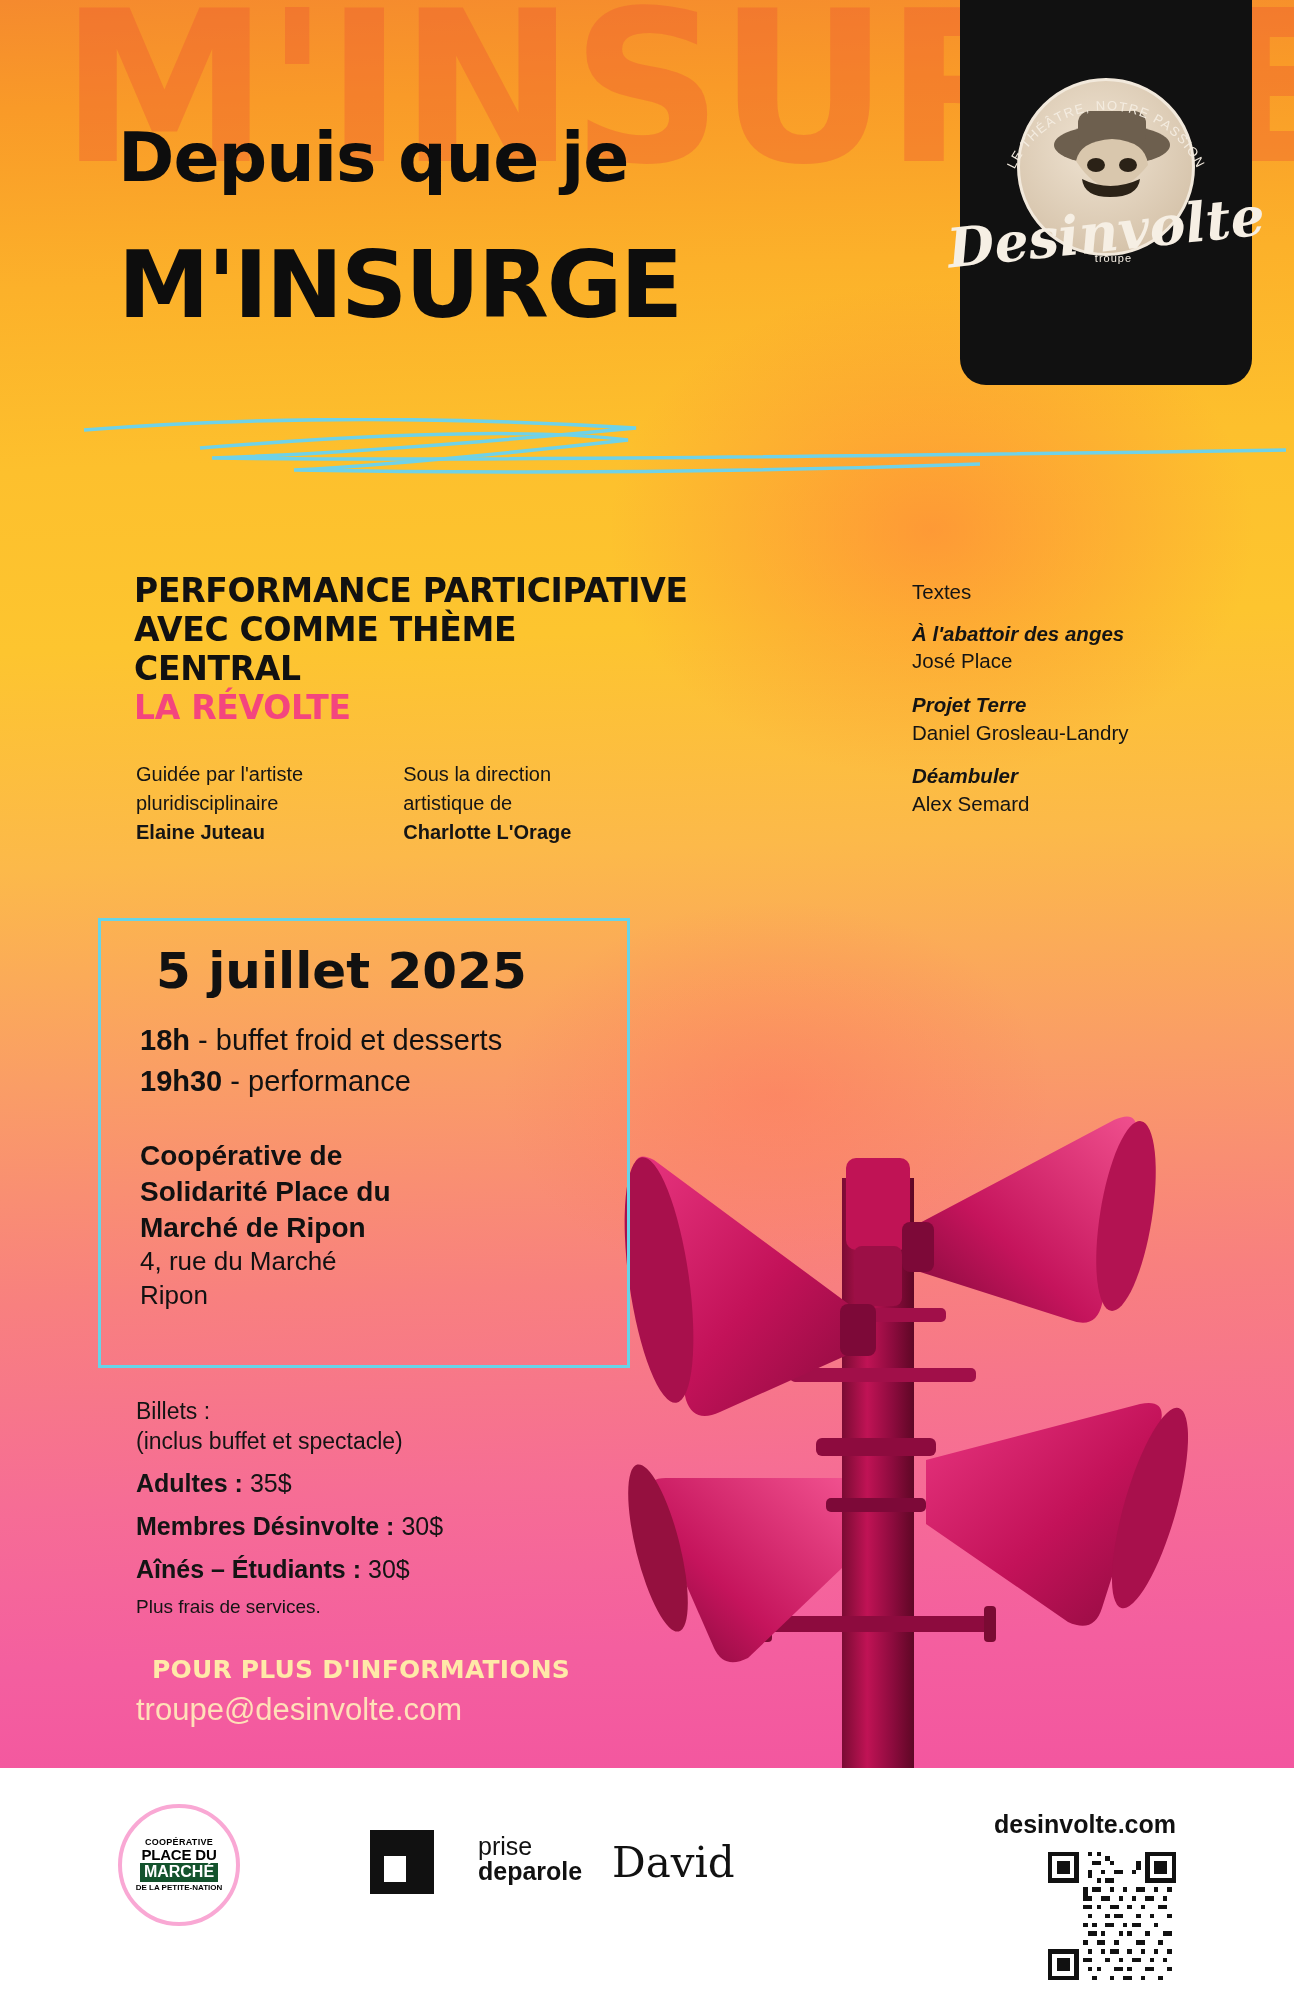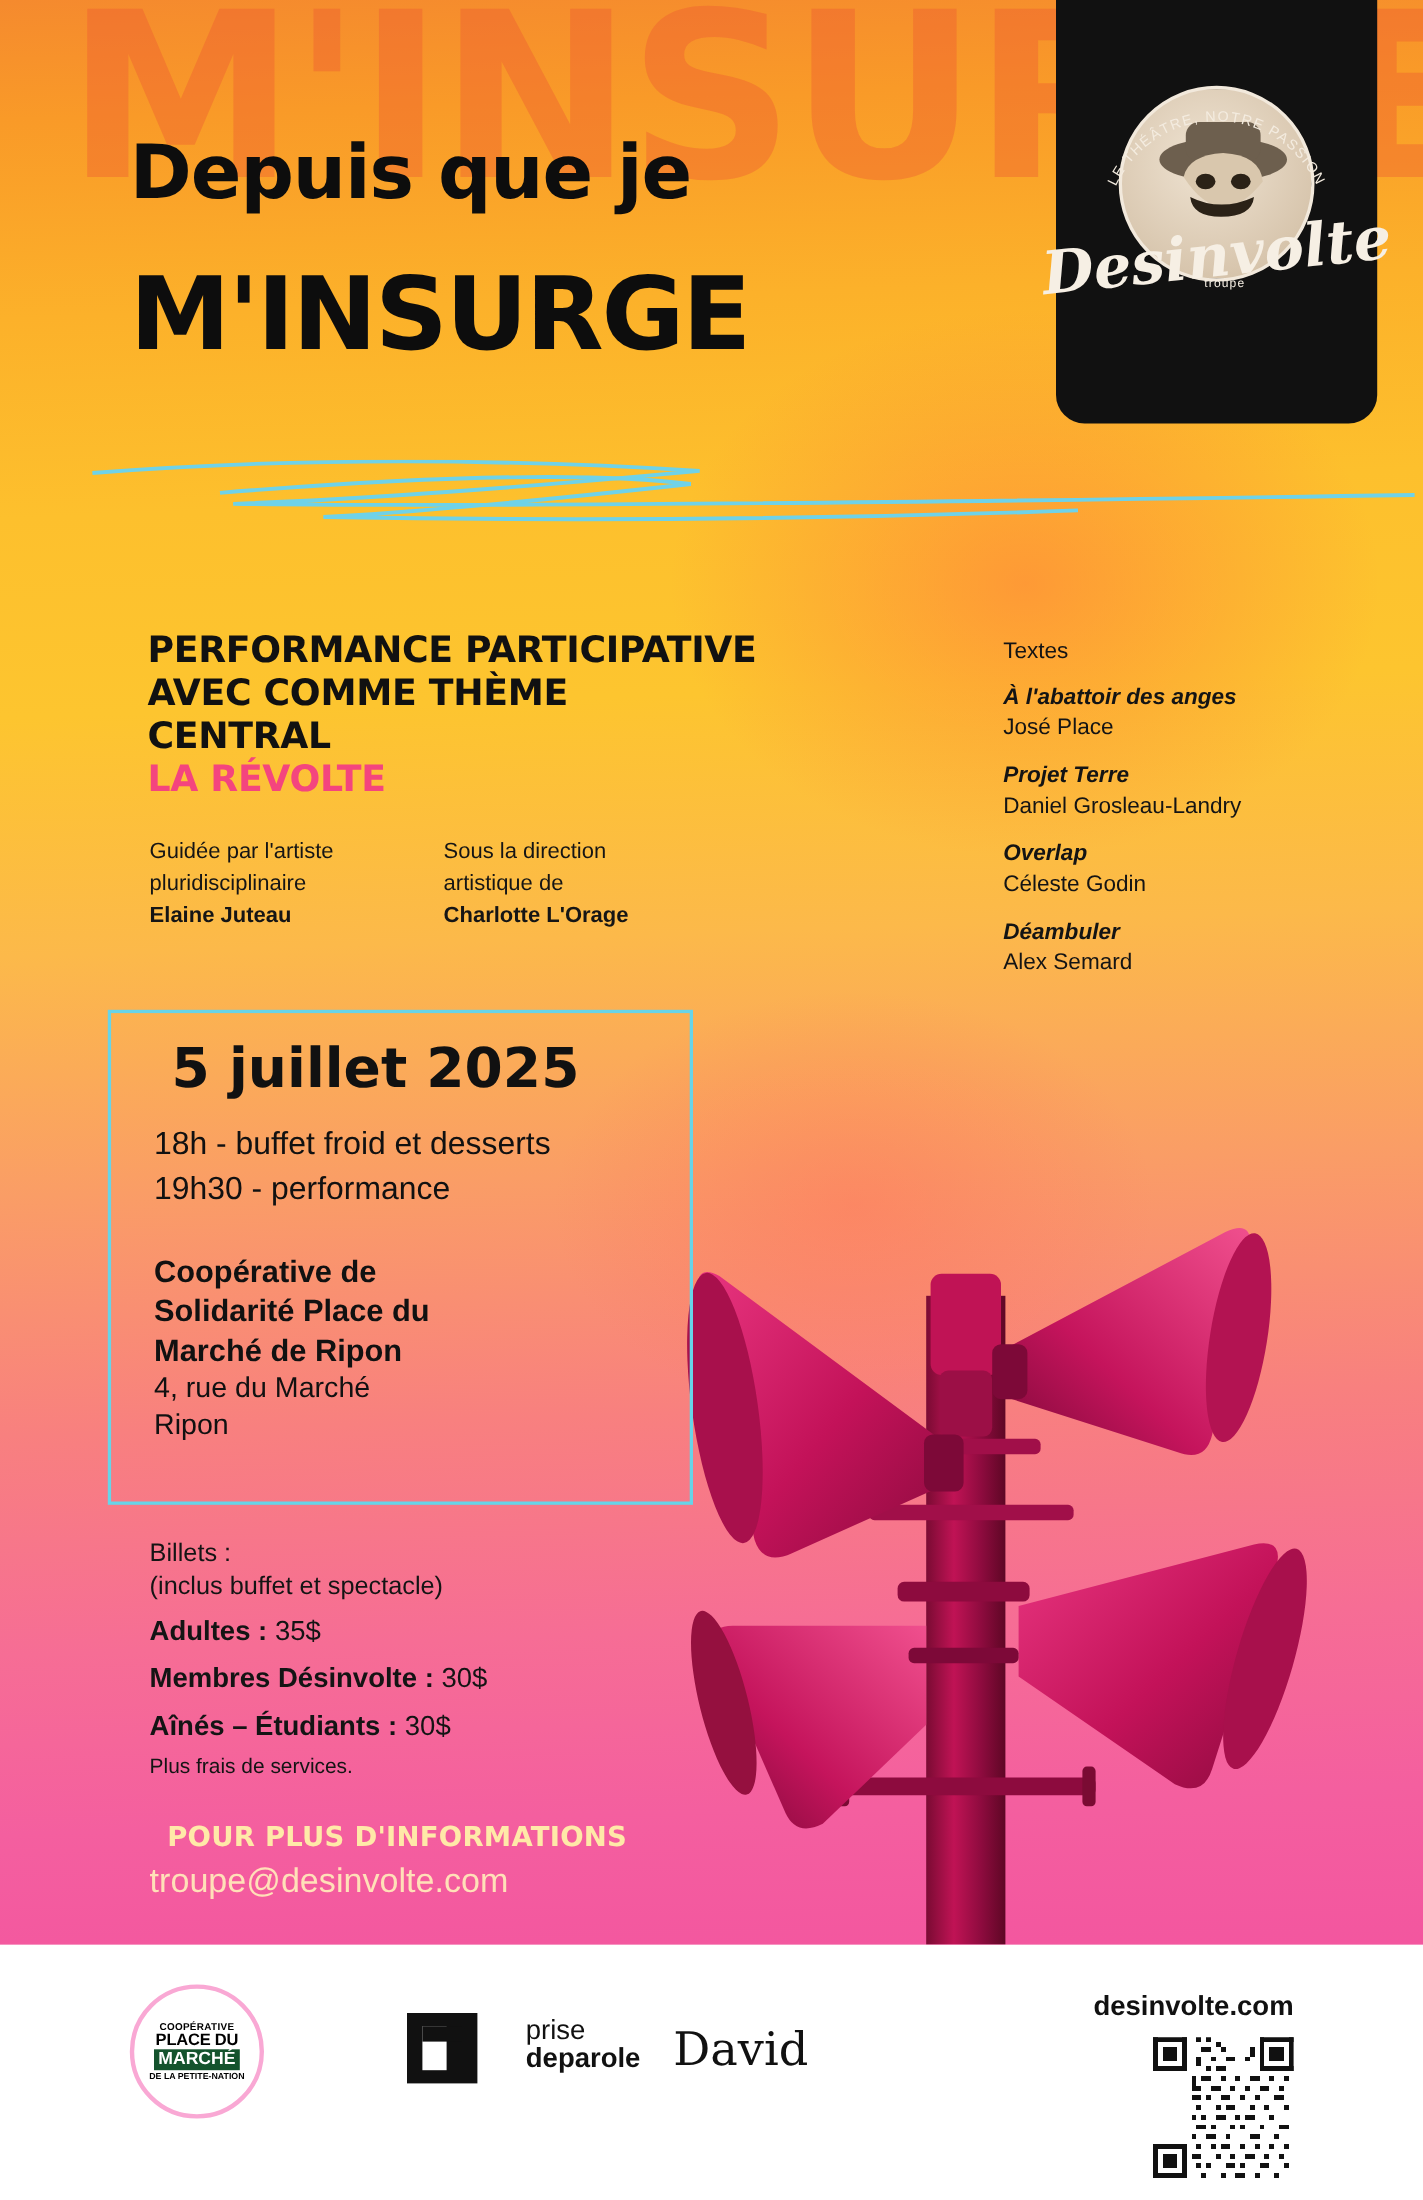--- a/index.html
+++ b/index.html
@@ -198,21 +198,21 @@
     color: #111;
   }
   .times {
     position: absolute;
     top: 1020px;
     left: 140px;
     font-size: 29px;
     line-height: 1.42;
     color: #111;
   }
-  .times b { font-weight: 400; margin-top: 36px; }
+  .times b { font-weight: 700; margin-top: 36px; }
   .venue {
     position: absolute;
     top: 1138px;
     left: 140px;
     width: 380px;
     font-size: 28px;
     font-weight: 700;
     line-height: 1.28;
     color: #111;
   }
@@ -418,24 +418,20 @@
 
   <div class="textes">
     <div class="lbl">Textes</div>
     <div class="item">
       <i>À l'abattoir des anges</i>
       <span>José Place</span>
     </div>
     <div class="item">
       <i>Projet Terre</i>
       <span>Daniel Grosleau-Landry</span>
-    </div>
-    <div class="item">
-      <i>Overlap</i>
-      <span>Céleste Godin</span>
     </div>
     <div class="item">
       <i>Déambuler</i>
       <span>Alex Semard</span>
     </div>
   </div>
 
   <div class="infobox"></div>
   <div class="date">5 juillet 2025</div>
   <div class="times">

